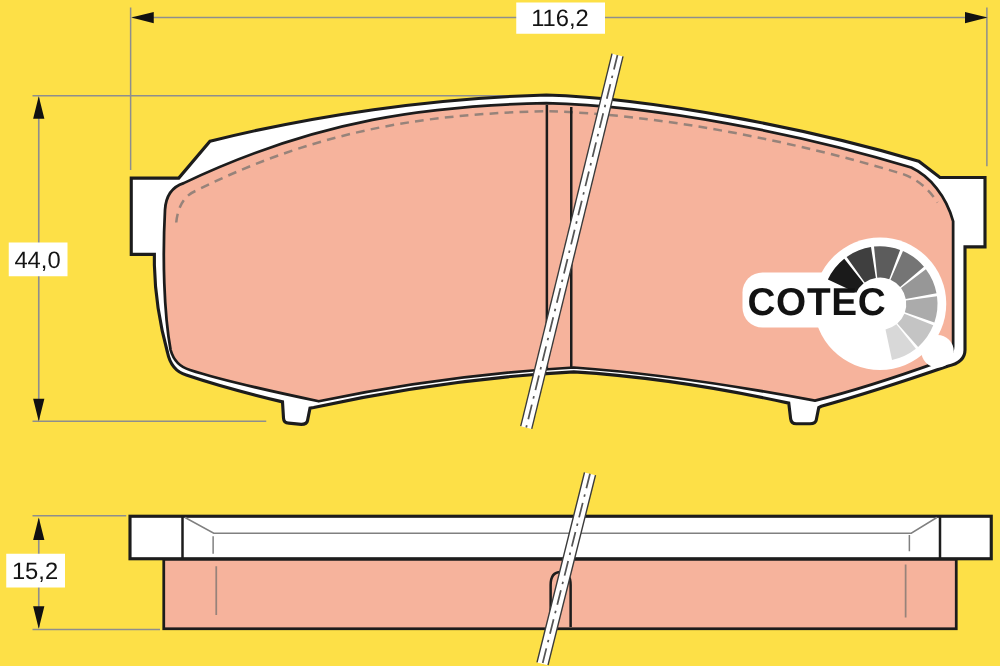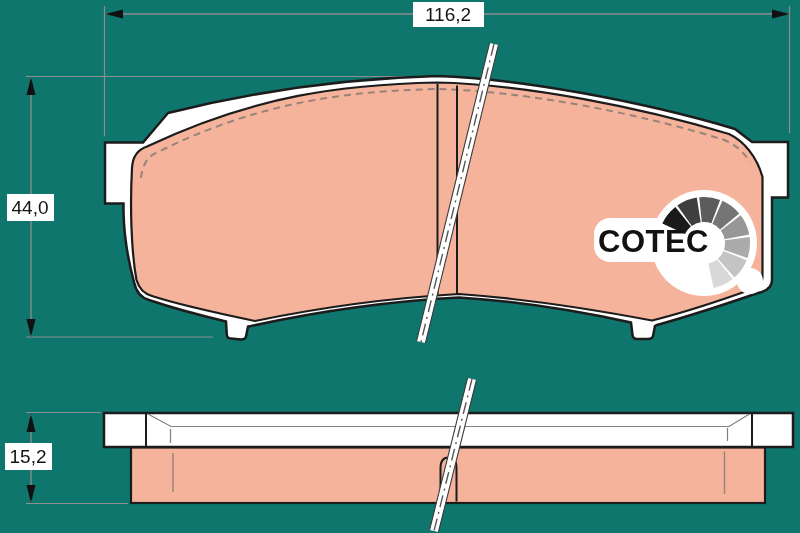--- a/index.html
+++ b/index.html
@@ -1,16 +1,16 @@
 <!DOCTYPE html>
 <html style="--pad_fill: #f6b39c; --outline: #1c1c1c; --dim_line: #8e8e8e; --arrow: #111111; --chamfer_dash: #97837a; --inner_gray: #808080;"><head>
 <meta charset="utf-8">
 <style>
   html,body{margin:0;padding:0;background:#ffffff;}
-  .stage{width:800px;height:533px;position:relative;background:#0f766e;overflow:hidden;}
+  .stage{width:800px;height:533px;position:relative;background:#fde047;overflow:hidden;}
   svg{display:block;}
   .dim-label{font-family:"Liberation Sans",sans-serif;font-size:19px;fill:#141414;}
   .logo-text{font-family:"Liberation Sans",sans-serif;font-weight:bold;font-size:31px;letter-spacing:.5px;fill:#121212;}
   .dim-line{stroke:var(--dim_line);stroke-width:1.3;fill:none;}
   .ext-line{stroke:var(--dim_line);stroke-width:1.2;fill:none;}
   .arrow{fill:var(--arrow);stroke:none;}
   .plate{fill:#ffffff;stroke:var(--outline);stroke-width:2.5;}
   .friction{fill:var(--pad_fill);stroke:var(--outline);stroke-width:2.2;}
   .slot{stroke:var(--outline);stroke-width:2;fill:none;}
   .chamfer-dash{stroke:var(--chamfer_dash);stroke-width:2;fill:none;stroke-dasharray:7 5;}

